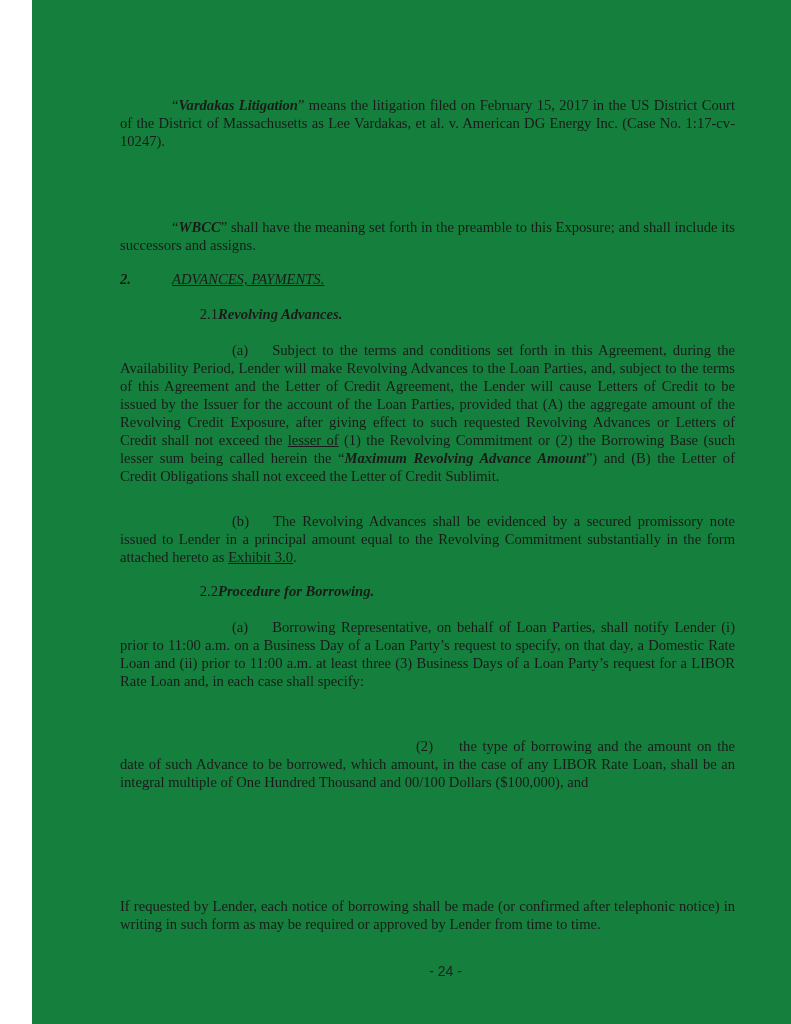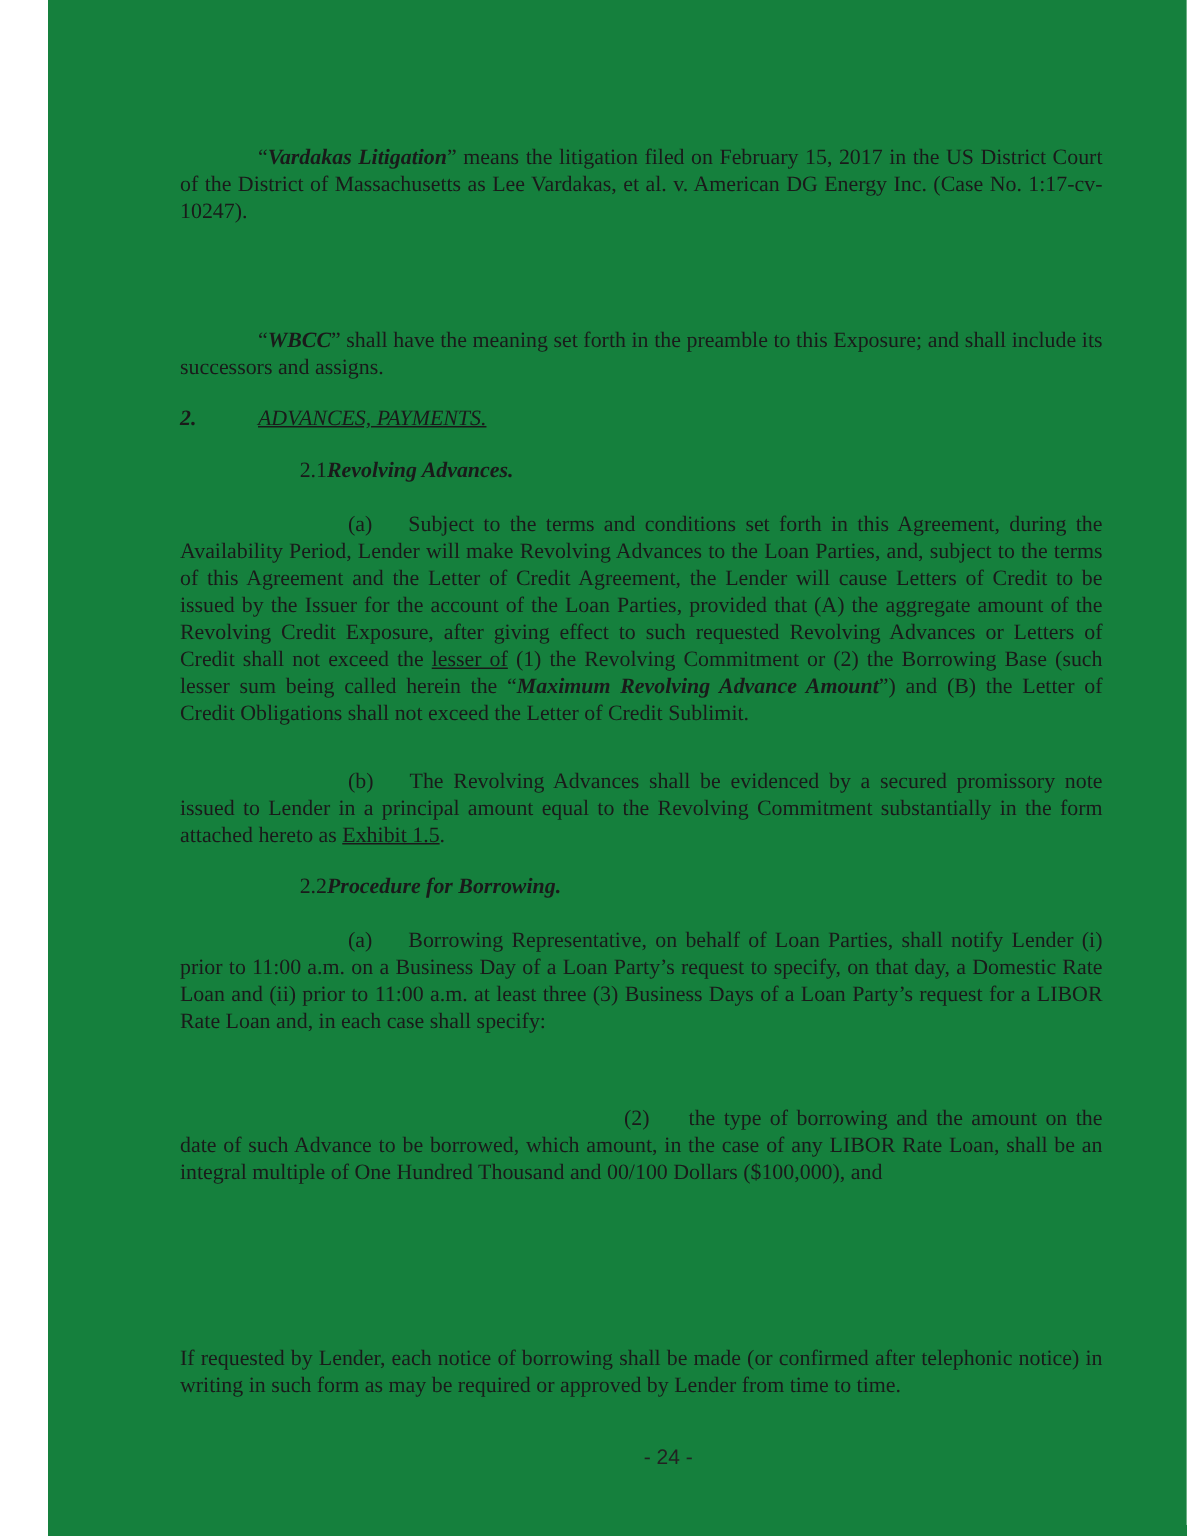--- a/index.html
+++ b/index.html
@@ -33,21 +33,21 @@
 
 
   <p class="para first-indent" style="top:218px;"><span>“</span><span class="b-i">WBCC</span><span>”</span><span> shall have the meaning set forth in the preamble to this Exposure; and shall include its successors and assigns.</span></p>
 
   <p class="heading" style="top:270px;"><span class="num">2.</span><span class="title">ADVANCES, PAYMENTS.</span></p>
 
   <p class="sub-heading" style="top:305px;"><span class="num">2.1</span><span class="title">Revolving Advances.</span></p>
 
   <p class="clause" style="top:341px; text-indent:112px;"><span>(a)</span><span style="display:inline-block;width:24px;"></span><span>Subject to the terms and conditions set forth in this Agreement, during the Availability Period, Lender will make Revolving Advances to the Loan Parties, and, subject to the terms of this Agreement and the Letter of Credit Agreement, the Lender will cause Letters of Credit to be issued by the Issuer for the account of the Loan Parties, provided that (A) the aggregate amount of the Revolving Credit Exposure, after giving effect to such requested Revolving Advances or Letters of Credit shall not exceed the </span><span class="u">lesser of</span><span> (1) the Revolving Commitment or (2) the Borrowing Base (such lesser sum being called herein the “</span><span class="b-i">Maximum Revolving Advance Amount</span><span>”) and (B) the Letter of Credit Obligations shall not exceed the Letter of Credit Sublimit.</span></p>
 
-  <p class="clause" style="top:512px; text-indent:112px;"><span>(b)</span><span style="display:inline-block;width:24px;"></span><span>The Revolving Advances shall be evidenced by a secured promissory note issued to Lender in a principal amount equal to the Revolving Commitment substantially in the form attached hereto as </span><span class="u">Exhibit 1.5</span><span>.</span></p>
+  <p class="clause" style="top:512px; text-indent:112px;"><span>(b)</span><span style="display:inline-block;width:24px;"></span><span>The Revolving Advances shall be evidenced by a secured promissory note issued to Lender in a principal amount equal to the Revolving Commitment substantially in the form attached hereto as </span><span class="u">Exhibit 3.0</span><span>.</span></p>
 
   <p class="sub-heading" style="top:582px;"><span class="num">2.2</span><span class="title">Procedure for Borrowing.</span></p>
 
   <p class="clause" style="top:618px; text-indent:112px;"><span>(a)</span><span style="display:inline-block;width:24px;"></span><span>Borrowing Representative, on behalf of Loan Parties, shall notify Lender (i) prior to 11:00 a.m. on a Business Day of a Loan Party’s request to specify, on that day, a Domestic Rate Loan and (ii) prior to 11:00 a.m. at least three (3) Business Days of a Loan Party’s request for a LIBOR Rate Loan and, in each case shall specify:</span></p>
 
 
   <p class="clause" style="top:737px; text-indent:296px;"><span>(2)</span><span style="display:inline-block;width:26px;"></span><span>the type of borrowing and the amount on the date of such Advance to be borrowed, which amount, in the case of any LIBOR Rate Loan, shall be an integral multiple of One Hundred Thousand and 00/100 Dollars ($100,000), and</span></p>
 
 
   <p class="para" style="top:897px;">If requested by Lender, each notice of borrowing shall be made (or confirmed after telephonic notice) in writing in such form as may be required or approved by Lender from time to time.</p>

